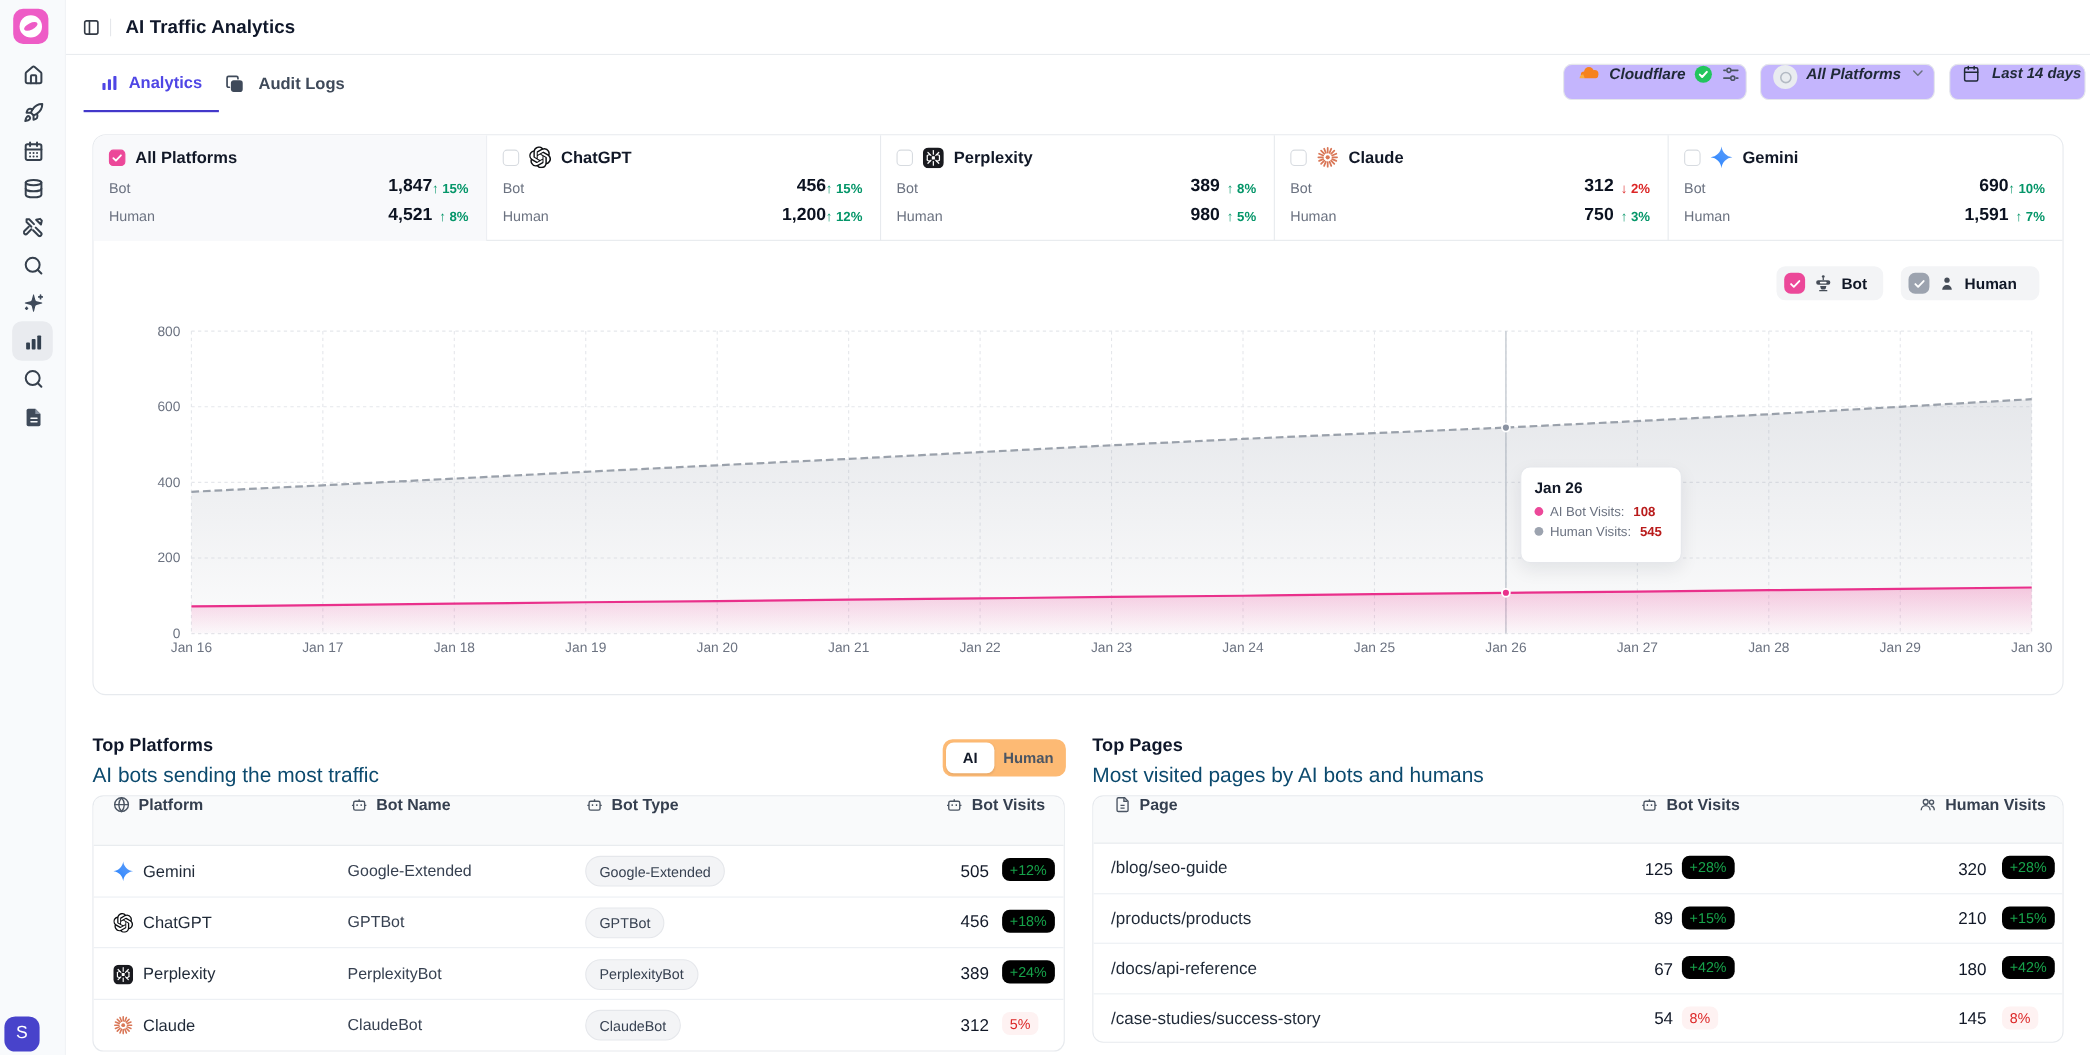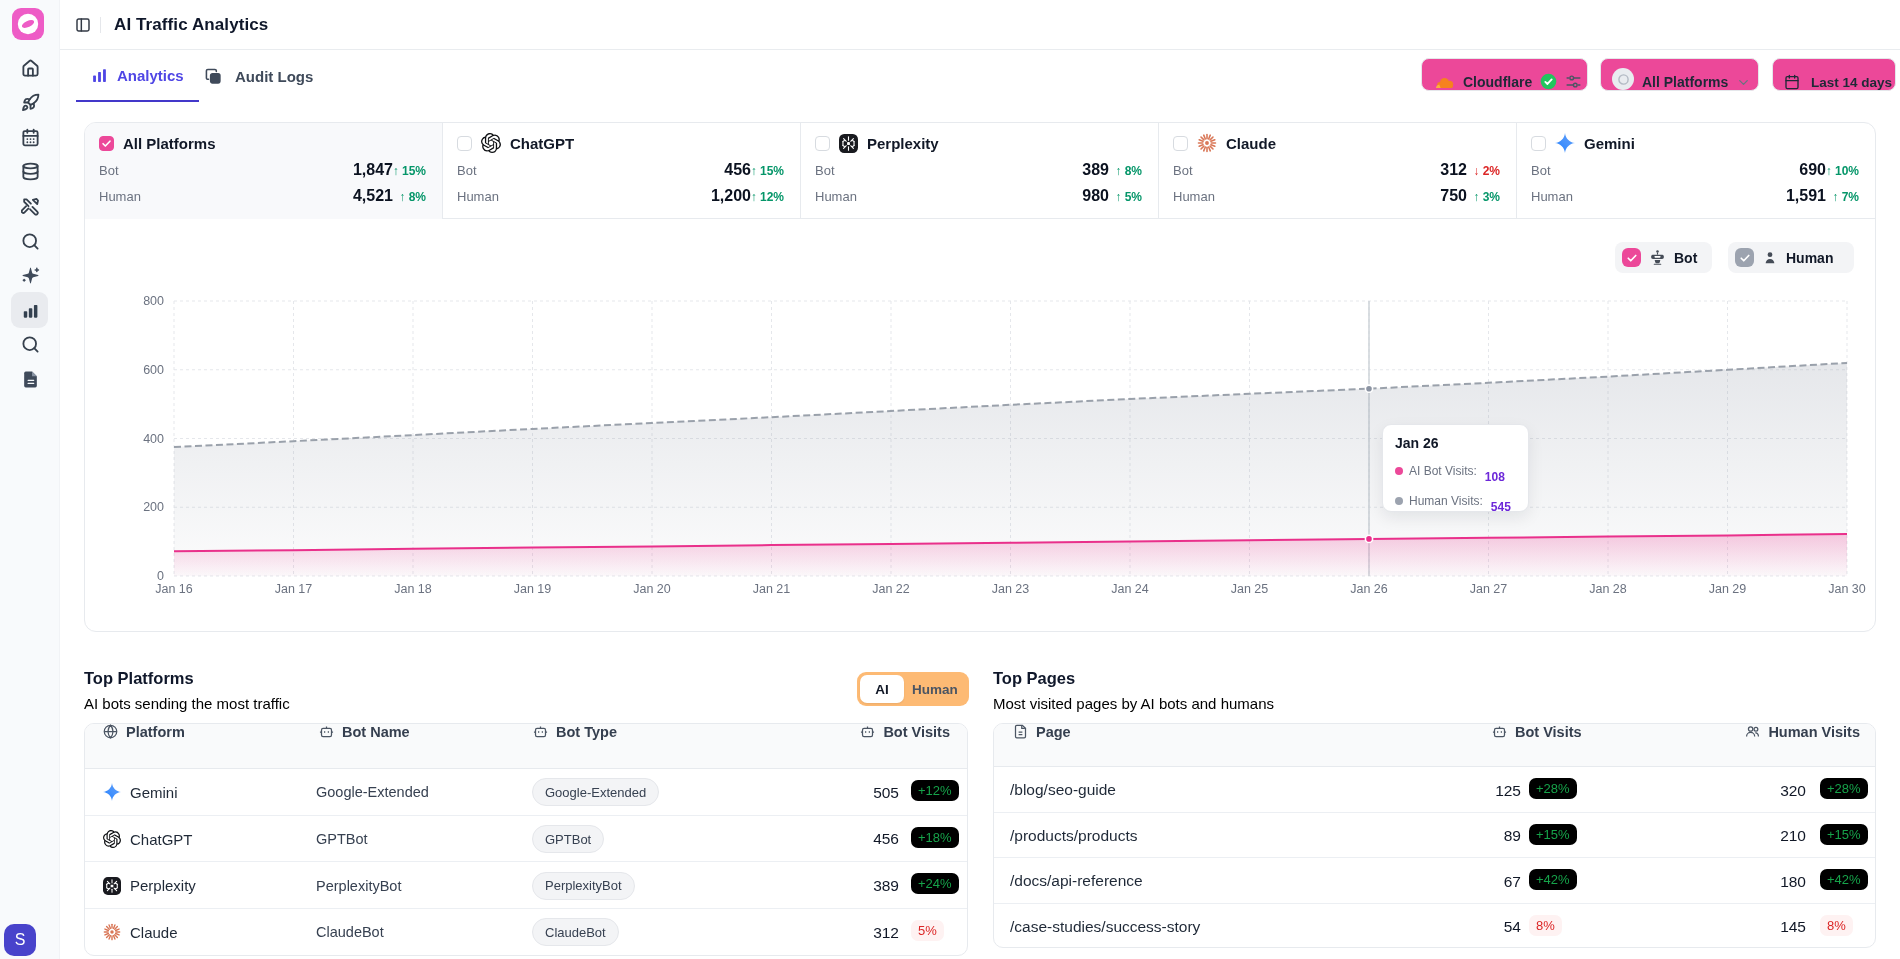--- a/index.html
+++ b/index.html
@@ -10,21 +10,21 @@
 .navic { position:absolute; left:0; width:60px; height:34px; display:flex; align-items:center; justify-content:center; color:#3f4a5a; }
 .navic .abg { position:absolute; left:11px; top:-1px; width:37px; height:36px; background:#e9ebef; border-radius:9px; }
 .avatar { position:absolute; left:4px; top:924px; width:32px; height:32px; border-radius:10px; background:#4843cb; color:#fff; font-size:16px; display:flex; align-items:center; justify-content:center; }
 .header { position:absolute; left:60px; top:0; width:1840px; height:50px; background:#fff; border-bottom:1px solid #e9ecef; display:flex; align-items:center; }
 .htitle { font-size:17px; font-weight:700; color:#0f172a; letter-spacing:.1px; }
 .hsep { width:1px; height:16px; background:#e5e7eb; margin:0 13px 0 9px; }
 .tabbar { position:absolute; left:60px; top:50px; width:1840px; height:52px; background:#fff; }
 .tab { position:absolute; top:0; height:52px; display:flex; align-items:center; gap:8px; font-size:15px; font-weight:600; }
 .tab.active { color:#4f46e5; border-bottom:2.5px solid #4338ca; }
 .tab.idle { color:#3f4a5a; }
-.btn { position:absolute; top:8px; height:33px; white-space:nowrap; z-index:6; border:1px solid #e5e7eb; border-radius:8px; background:#ec4899; display:flex; align-items:flex-end; font-size:14px; font-weight:600; color:#1f2937; }
+.btn { position:absolute; top:8px; height:33px; white-space:nowrap; z-index:6; border:1px solid #e5e7eb; border-radius:8px; background:#c4b5fd; display:flex; align-items:flex-start; font-size:14px; font-weight:600; color:#1f2937;font-style:italic; }
 .btn svg, .btn .chip { flex:0 0 auto; }
 
 .card { position:absolute; left:84px; top:122px; width:1792px; height:510px; background:#fff; border:1px solid #e7eaee; border-radius:12px; }
 .stats { position:absolute; left:0; top:0; width:1790px; height:96px; display:flex; border-bottom:1px solid #e7eaee; }
 .scell { width:358.4px; height:96px; padding:10px 16px 0 14px; border-right:1px solid #e7eaee; position:relative; }
 .scell:last-child { border-right:none; border-radius:0 12px 0 0; }
 .scell.sel { background:#f8f9fb; border-radius:11px 0 0 0; }
 .shead { display:flex; align-items:center; gap:9px; height:20px; }
 .sname { font-size:15px; font-weight:700; color:#111827; }
 .cb { width:15px; height:15px; border-radius:4px; border:1px solid #d7dbe0; background:#fff; flex:0 0 auto; }
@@ -34,25 +34,25 @@
 .srow .val { font-size:16px; font-weight:700; color:#0b1220; position:absolute; right:33px; top:0; }
 .srow .pct { font-size:12px; font-weight:600; position:absolute; right:0; top:2.5px; white-space:nowrap; }
 .up { color:#059669; } .dn { color:#dc2626; }
 
 .lgd { position:absolute; top:119px; height:31px; background:#f3f4f6; border-radius:8px; display:flex; align-items:center; gap:8px; padding:0 12px 0 7px; font-size:14px; font-weight:600; color:#111827; }
 .lcb { width:19px; height:19px; border-radius:6px; display:flex; align-items:center; justify-content:center; }
 
 .tip { position:absolute; left:1297px; top:301px; width:147px; height:88px; background:#fff; border:1px solid #e5e7eb; border-radius:9px; box-shadow:0 6px 16px rgba(15,23,42,.08); padding:10px 12px; z-index:3; }
 .tip .tt { font-size:14px; font-weight:700; color:#111827; margin-bottom:7px; }
 .tip .tr { display:flex; align-items:center; gap:6px; font-size:12px; color:#6b7280; margin-top:4px; }
-.tip .tv { color:#6d28d9; font-weight:700; margin-left:2px;margin-top:12px; }
+.tip .tv { color:#b91c1c; font-weight:700; margin-left:2px; }
 .dot8 { width:8px; height:8px; border-radius:50%; flex:0 0 auto; }
 
 .secT { position:absolute; font-size:16.5px; font-weight:700; color:#0f172a; }
-.secS { position:absolute; font-size:15px; color:#000000; }
+.secS { position:absolute; font-size:19px; color:#0c4a6e; }
 .tbl { position:absolute; top:723px; height:233px; background:#fff; border:1px solid #e7eaee; border-radius:10px; overflow:hidden; }
 .thead { height:45px; background:#f9fafb; border-bottom:1px solid #e7eaee; position:relative; font-size:14.5px; font-weight:600; color:#353f4f; }
 .th { position:absolute; top:0; height:45px; display:flex; gap:8px; }
 .trow { height:46.7px; border-bottom:1px solid #eceff3; position:relative; font-size:15px; color:#1f2937; }
 .trow:last-child { border-bottom:none; }
 .td { position:absolute; top:0; height:46.7px; display:flex; align-items:center; gap:9px; }
 .badge { background:#f3f4f6; border:1px solid #e5e7eb; border-radius:999px; padding:5.5px 12px; font-size:13px; color:#374151; }
 .pill { border-radius:7px; padding:3px 7px; font-size:13px; font-weight:500; }
 .pgrn { color:#16a34a; background:#000000; }
 .pred { color:#dc2626; background:#fef2f2; }

